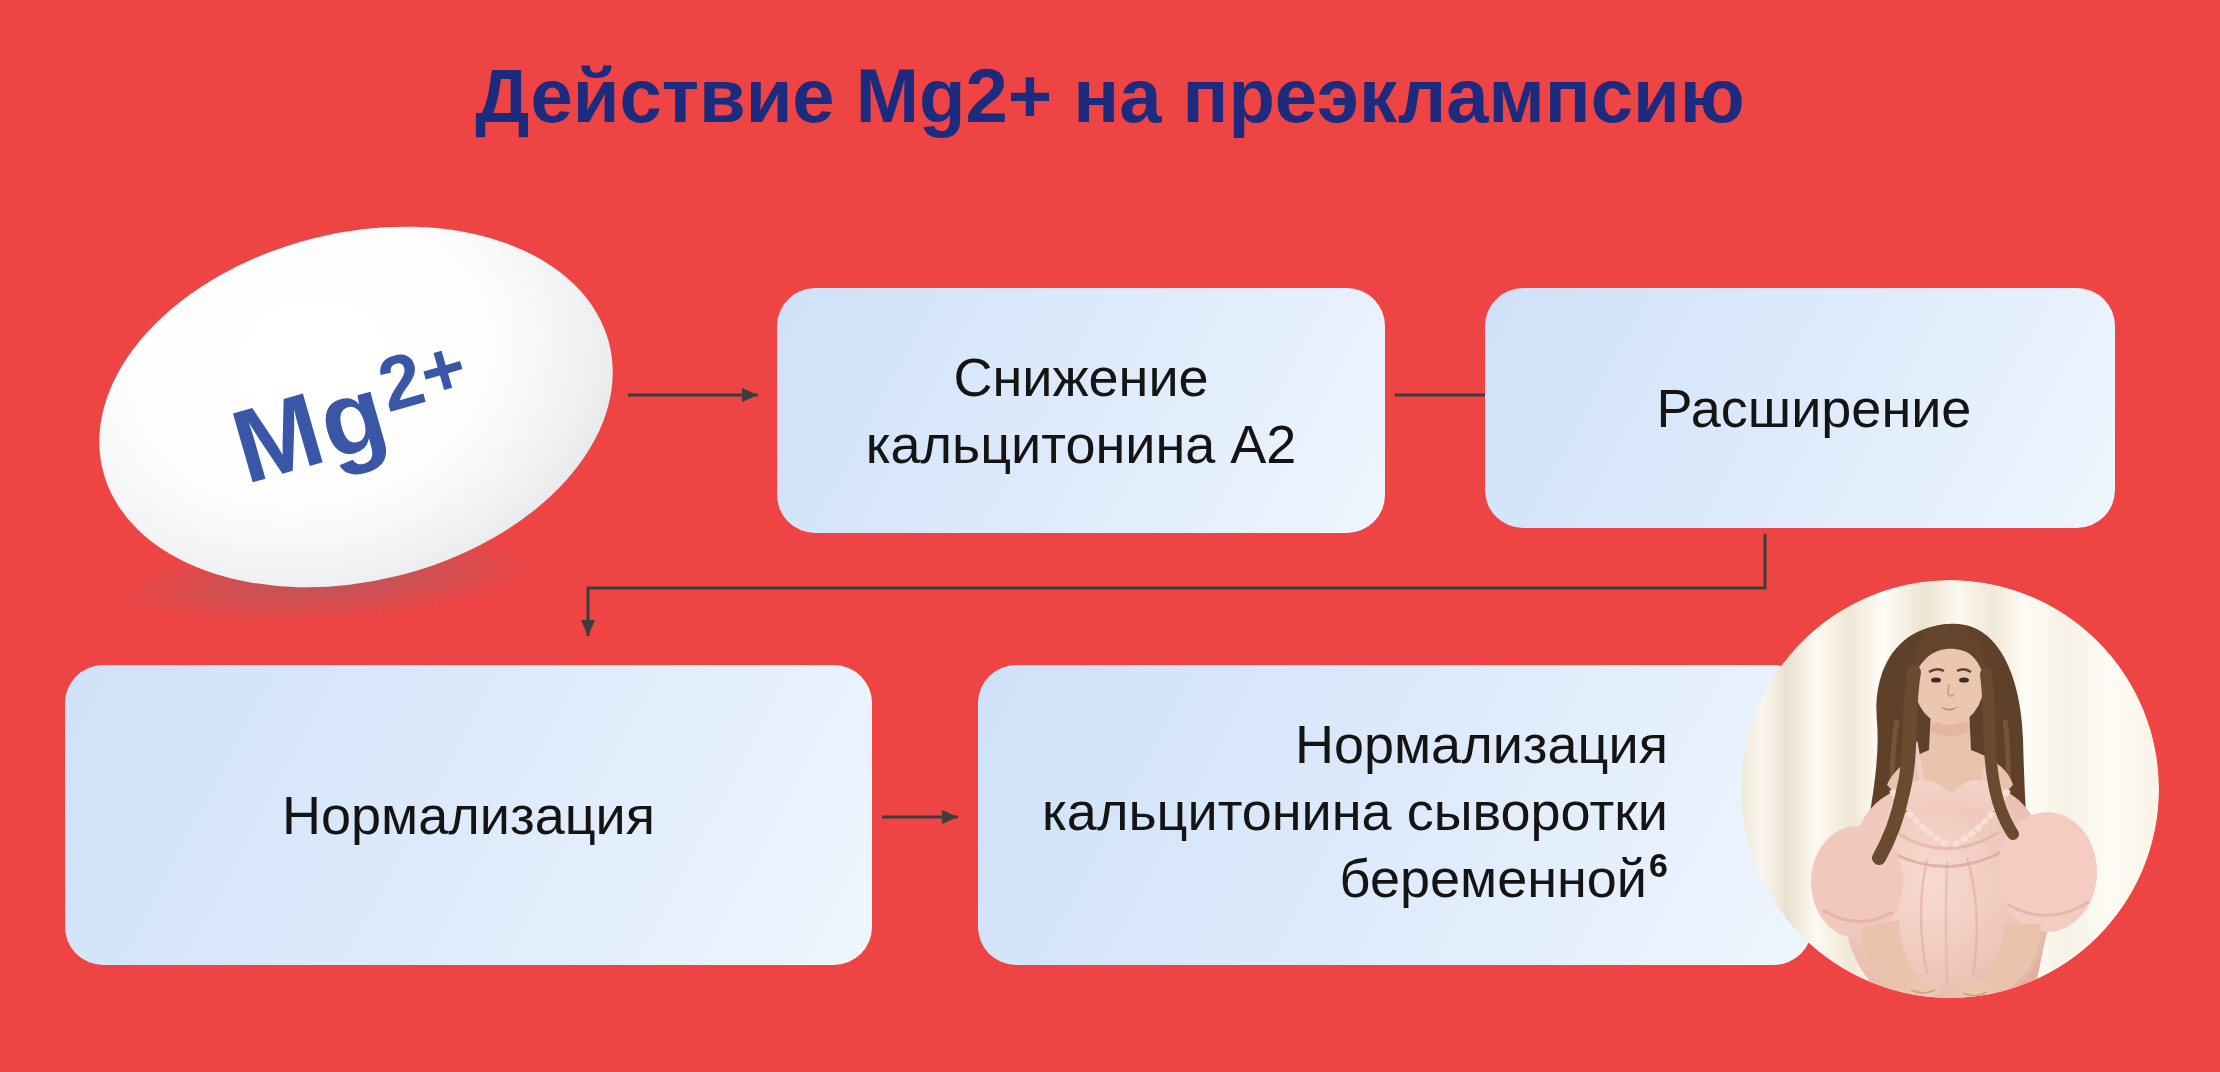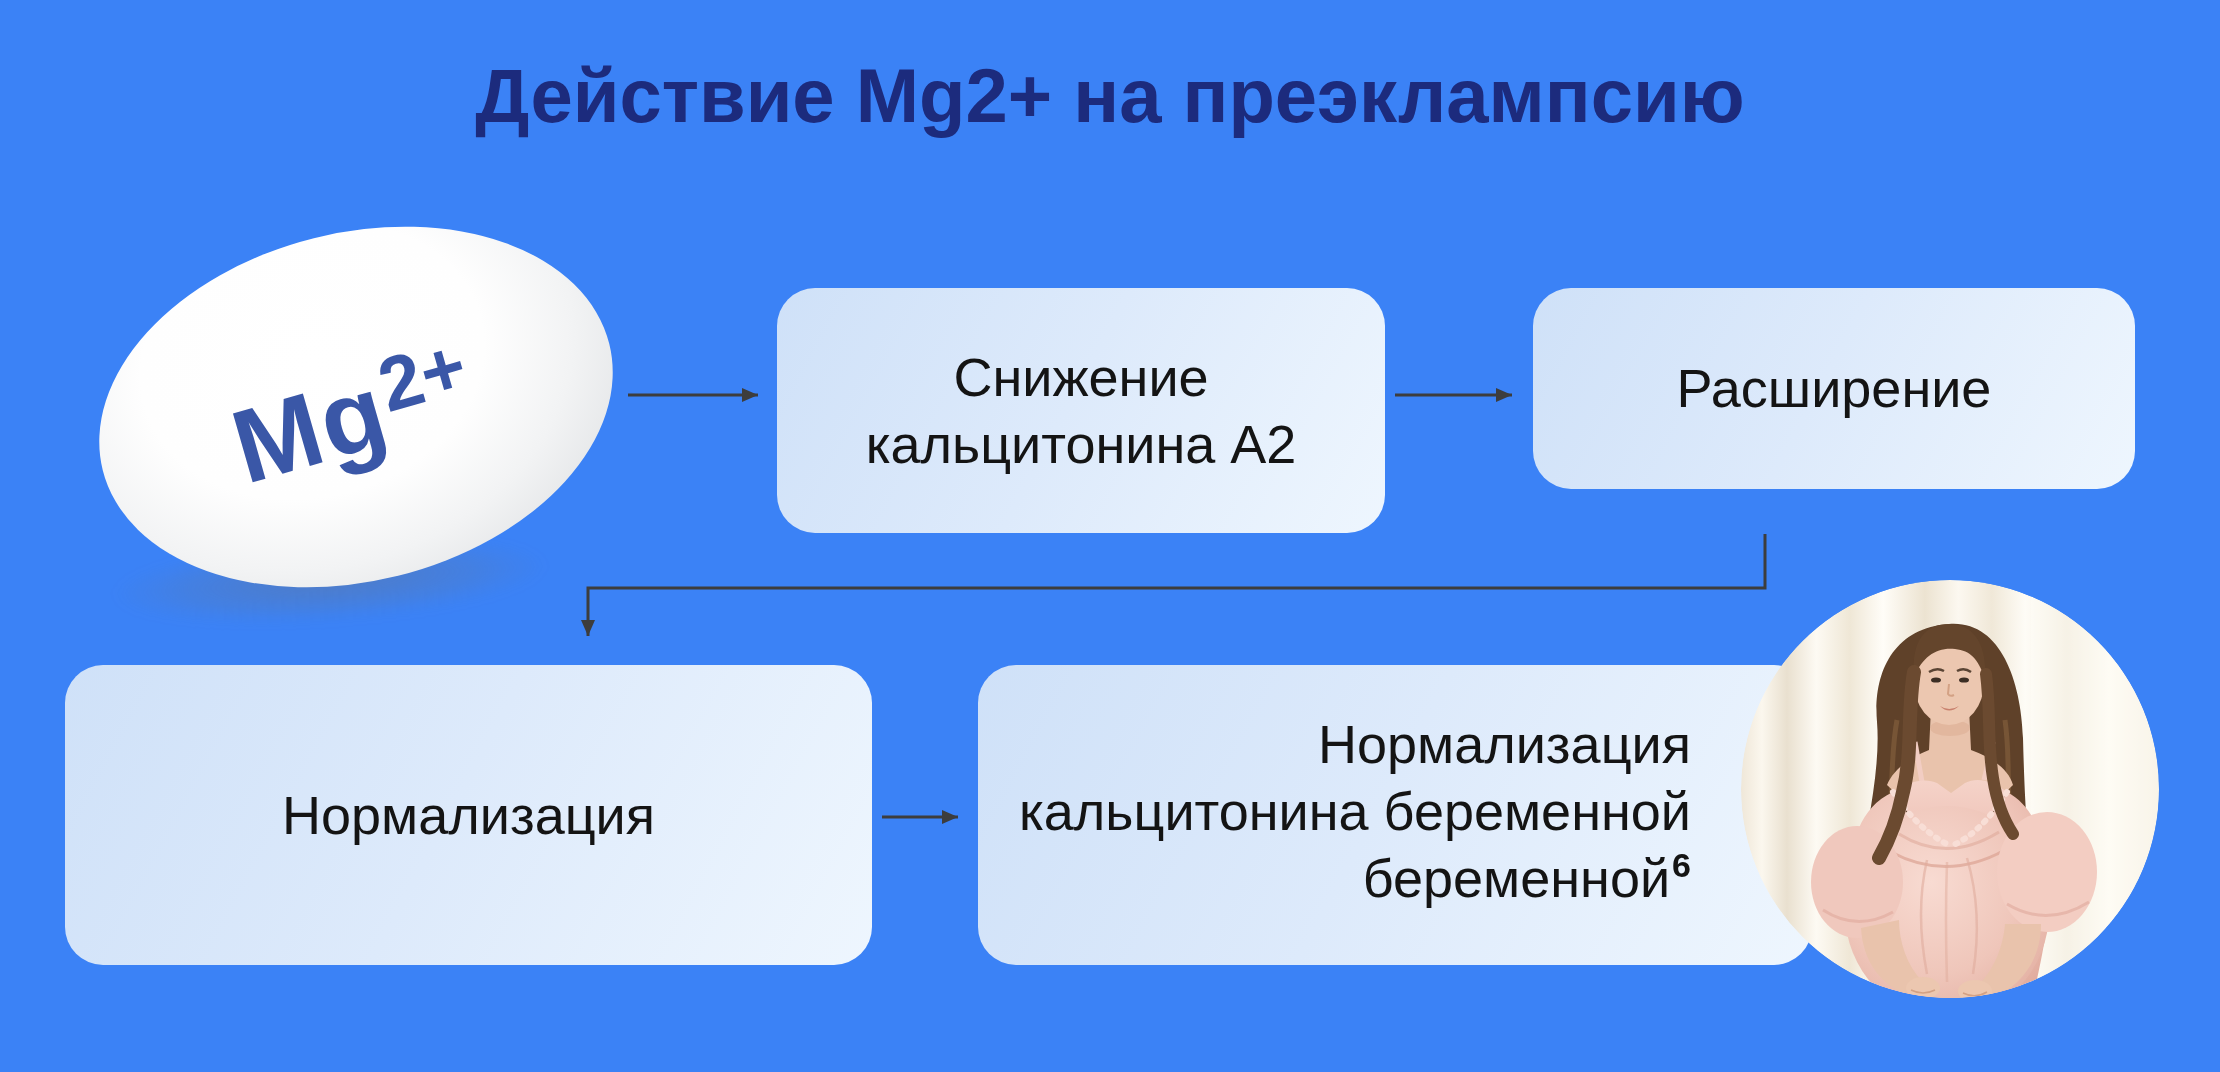--- a/index.html
+++ b/index.html
@@ -6,21 +6,21 @@
     --title-color:#1c2b7d;
     --box-text-color:#141414;
     --arrow-color:#3d3d3d;
     --box-grad-start:#cfe1f8;
     --box-grad-mid:#ddeafb;
     --box-grad-end:#eef6fe;
     --pill-label-color:#3a57a7;
   }
   html,body{margin:0;padding:0;background:#ffffff;}
   .canvas{
-    position:relative;width:2220px;height:1072px;background:#3b82f6;overflow:hidden;
+    position:relative;width:2220px;height:1072px;background:#ef4444;overflow:hidden;
     font-family:"Liberation Sans", sans-serif;
   }
   .title{
     position:absolute;top:52px;left:0;width:100%;text-align:center;
     font-size:76px;font-weight:700;color:var(--title-color);letter-spacing:0px;
   }
   
   .pill-shadow{
     position:absolute;left:115px;top:540px;width:430px;height:80px;border-radius:50%;
     background:radial-gradient(ellipse at center, rgba(110,115,125,0.40) 0%, rgba(110,115,125,0.18) 45%, rgba(110,115,125,0) 72%);
@@ -44,21 +44,21 @@
   
   .fbox{
     position:absolute;border-radius:38px;
     background:linear-gradient(118deg, var(--box-grad-start) 0%, var(--box-grad-mid) 48%, var(--box-grad-end) 100%);
     display:flex;flex-direction:column;align-items:center;justify-content:center;
     color:var(--box-text-color);font-size:54px;line-height:67px;text-align:center;
   }
   .fbox .ln{display:block;text-align:right;}
   .fbox .sup6{font-size:34px;font-weight:700;position:relative;top:-20px;margin-left:2px;}
   .box1{left:777px;top:288px;width:608px;height:245px;}
-  .box2{left:1533px;top:288px;width:602px;height:201px;}
+  .box2{left:1485px;top:288px;width:602px;height:240px;padding-left:28px;}
   .box3{left:65px;top:665px;width:807px;height:300px;}
   .box4{left:978px;top:665px;width:834px;height:300px;padding-right:0;}
   .box4 .inner{transform:translateX(-40px);}
   
   .connectors{position:absolute;left:0;top:0;width:2220px;height:1072px;pointer-events:none;}
   
   .photo-circle{
     position:absolute;left:1741px;top:580px;width:418px;height:418px;border-radius:50%;
     overflow:hidden;z-index:5;
   }
@@ -99,21 +99,21 @@
     <span class="ln">Расширение</span>
   </div>
 
   <div class="fbox box3">
     <span class="ln">Нормализация</span>
   </div>
 
   <div class="fbox box4">
     <div class="inner">
       <span class="ln">Нормализация</span>
-      <span class="ln">кальцитонина беременной</span>
+      <span class="ln">кальцитонина сыворотки</span>
       <span class="ln"><span>беременной</span><span class="sup6">6</span></span>
     </div>
   </div>
 
   <div class="photo-circle">
     <svg viewBox="0 0 418 418">
       <defs>
         <clipPath id="pc">
             <circle cx="209" cy="209" r="209"></circle>
           </clipPath>

